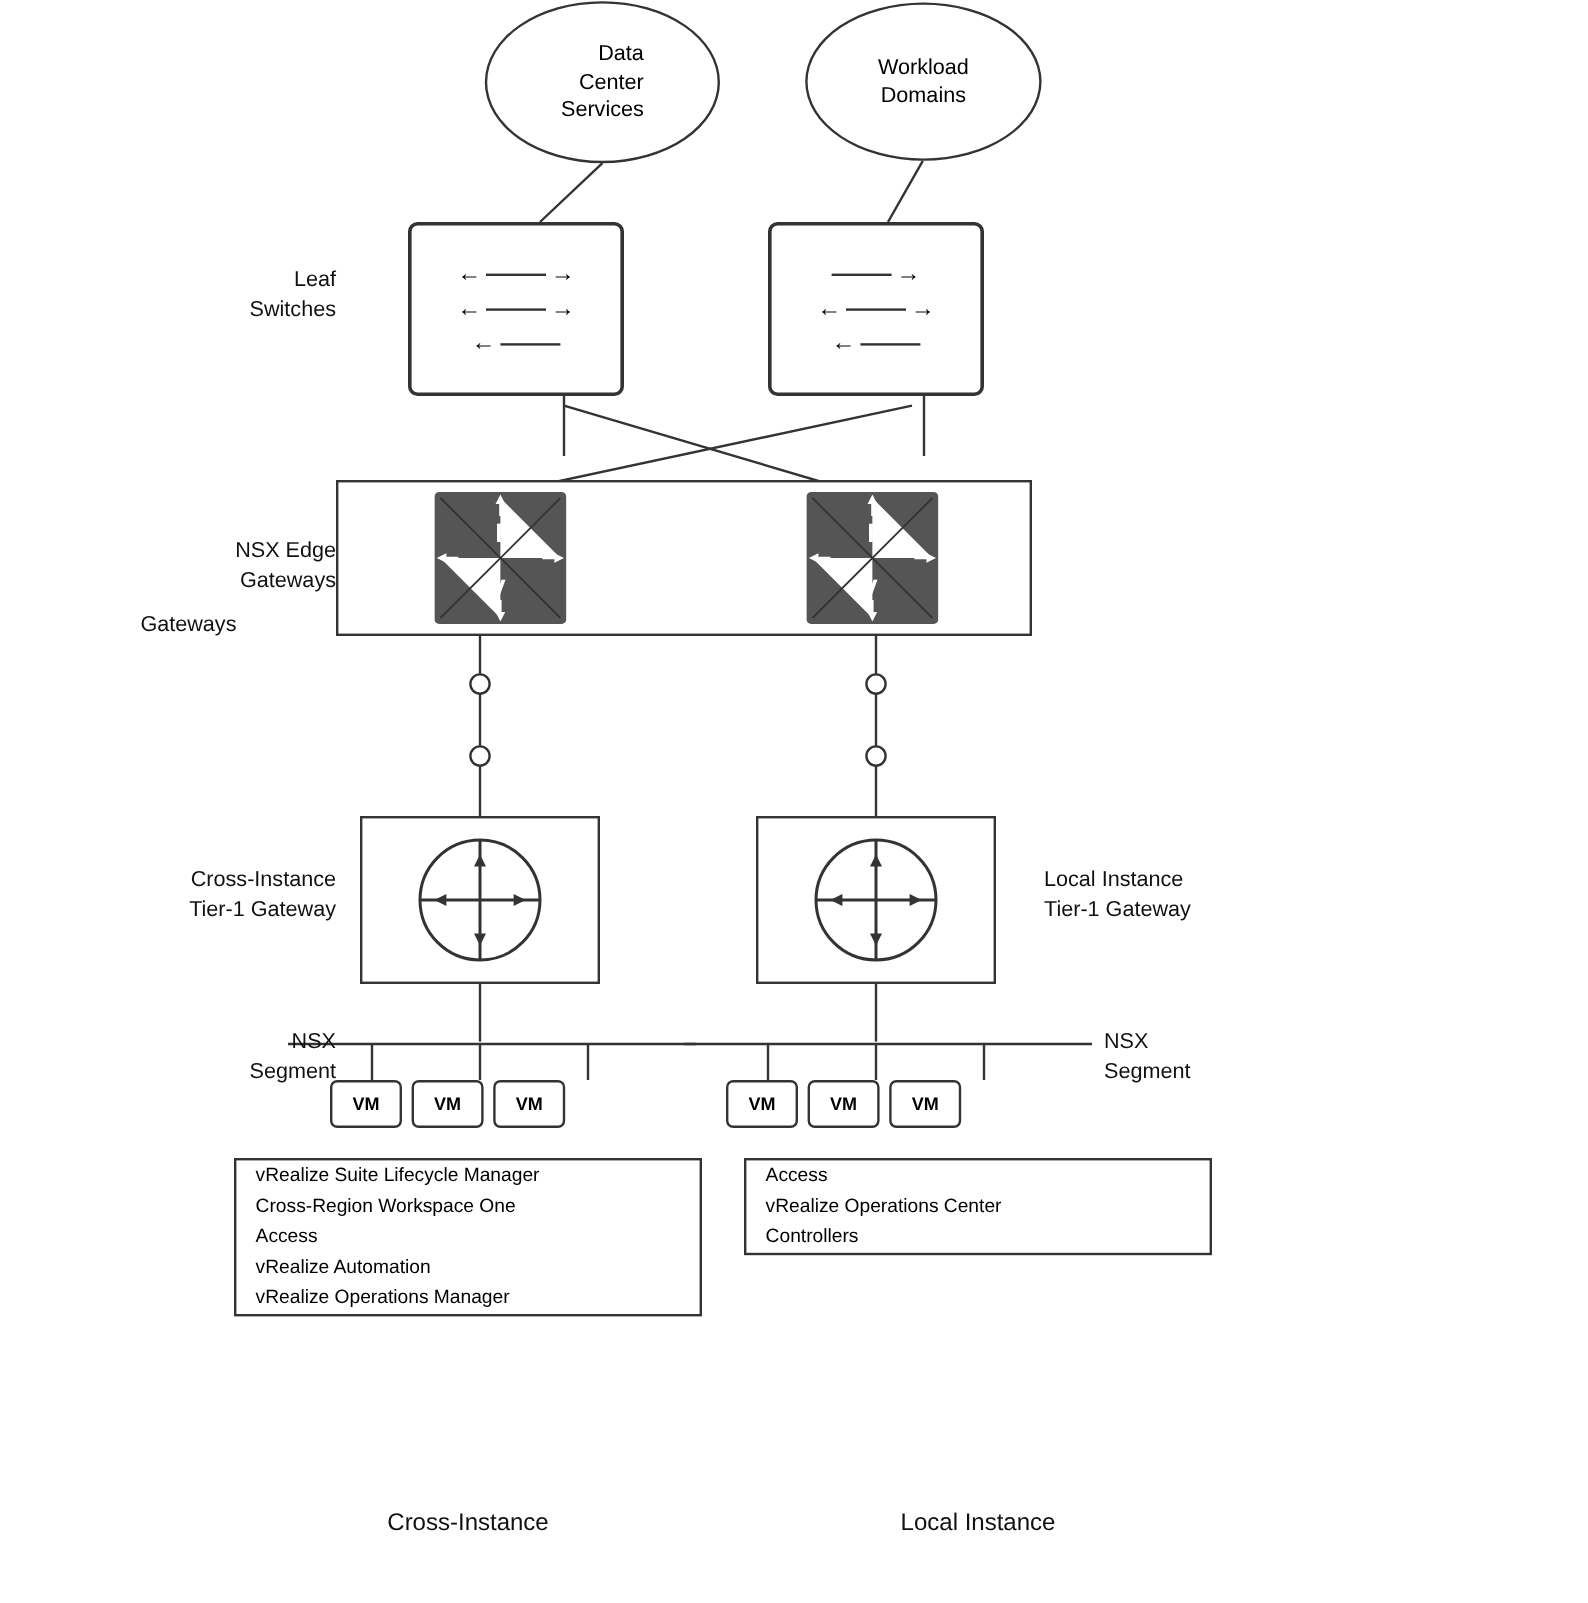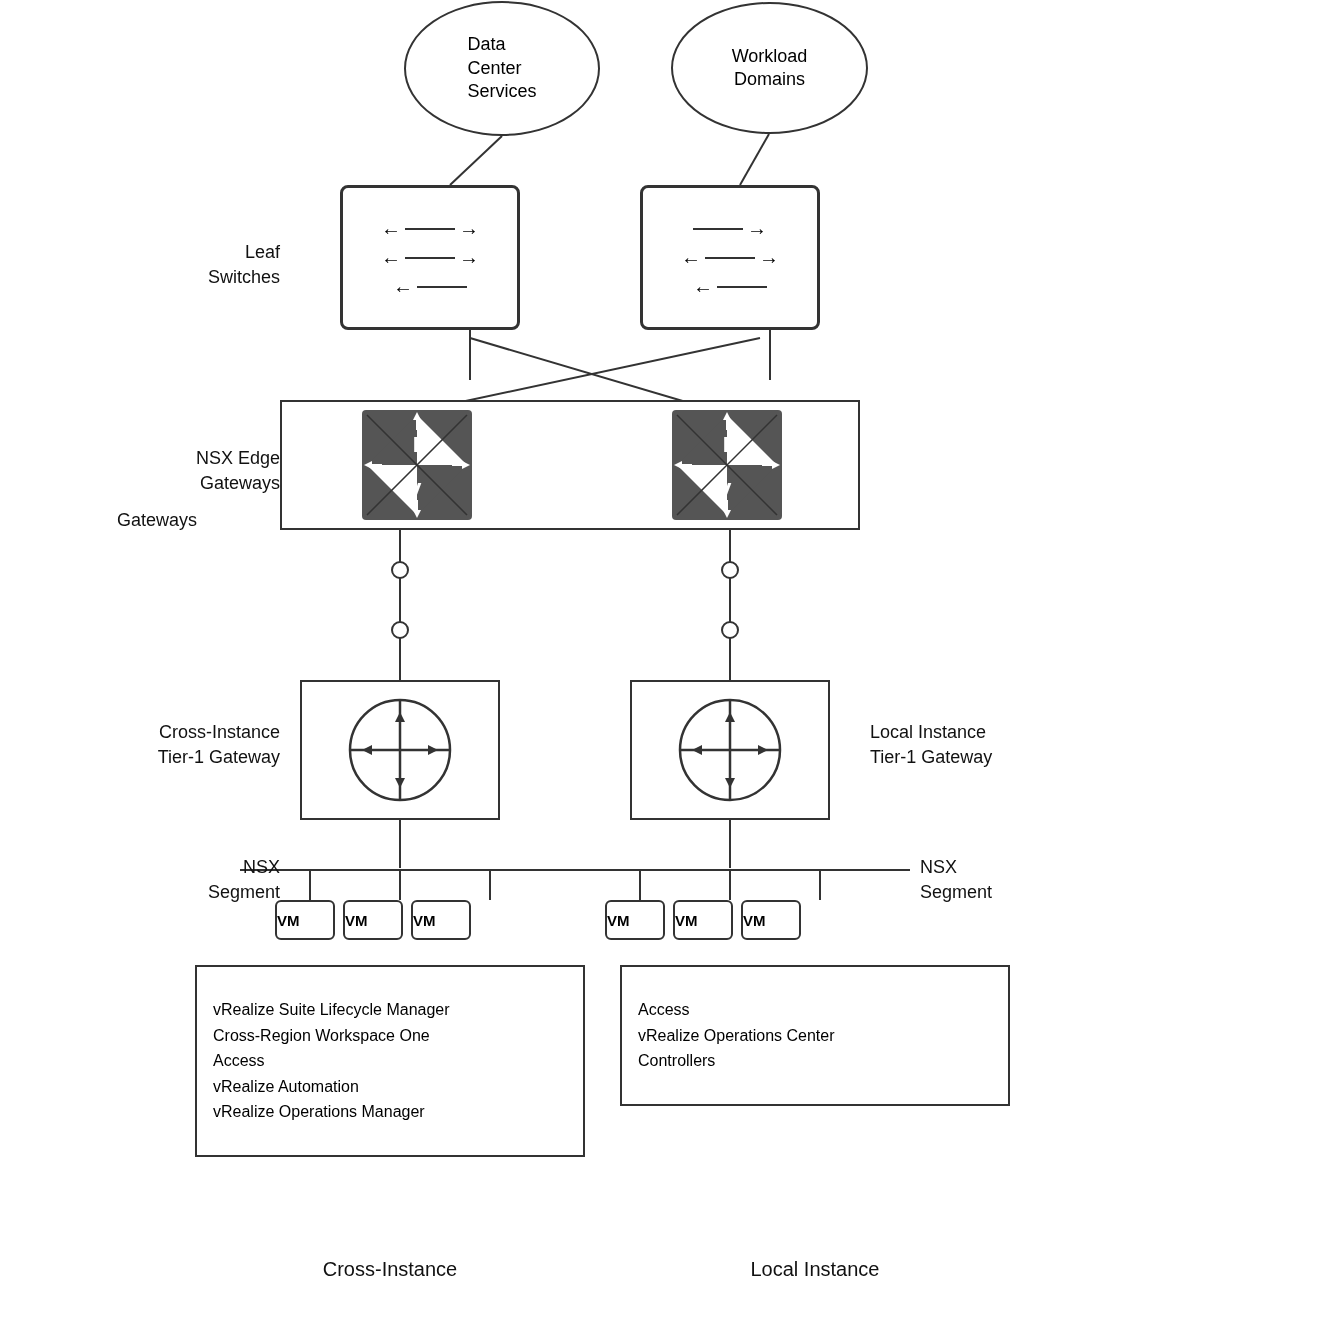--- a/index.html
+++ b/index.html
@@ -65,21 +65,21 @@
     }
     
     .vm-box {
       border: 2px solid #333;
       border-radius: 6px;
       background: #fff;
       width: 60px;
       height: 40px;
       display: inline-flex;
       align-items: center;
-      justify-content: flex-start;
+      justify-content: center;
       font-size: 15px;
       font-weight: bold;
     }
     .vm-row {
       position: absolute;
       display: flex;
       gap: 8px;
       align-items: center;
     }
     
@@ -87,21 +87,21 @@
       position: absolute;
       font-size: 18px;
       line-height: 1.4;
       color: #111;
     }
     
     .info-box {
       position: absolute;
       border: 2px solid #333;
       background: #fff;
-      padding: 30px 16px;
+      padding: 0 16px;
       font-size: 16px;
       line-height: 1.6;
     }
     
     .connector-svg {
       position: absolute;
       top: 0; left: 0;
       width: 1323px;
       height: 1336px;
       pointer-events: none;
@@ -149,31 +149,31 @@
     <line x1="730" y1="820" x2="730" y2="868" stroke="#333" stroke-width="2"></line>
 
     <line x1="570" y1="870" x2="910" y2="870" stroke="#333" stroke-width="2"></line>
 
     <line x1="640" y1="870" x2="640" y2="900" stroke="#333" stroke-width="2"></line>
     <line x1="730" y1="870" x2="730" y2="900" stroke="#333" stroke-width="2"></line>
     <line x1="820" y1="870" x2="820" y2="900" stroke="#333" stroke-width="2"></line>
   </svg>
 
   <div class="ellipse" style="left:404px; top:1px; width:196px; height:135px;">
-    <span style="white-space:pre-line; text-align:left; font-size:18px;">Data
+    <span style="white-space:pre-line; text-align:right; font-size:18px;">Data
 Center
 Services</span>
   </div>
 
   <div class="ellipse" style="left:671px; top:2px; width:197px; height:132px;">
     <span style="white-space:pre-line; font-size:18px;">Workload
 Domains</span>
   </div>
 
-  <div class="label" style="left:60px; top:220px; text-align:right; width:220px;margin-top:20px;">
+  <div class="label" style="left:60px; top:220px; text-align:right; width:220px;">
     <span style="white-space:pre-line;">Leaf
 Switches</span>
   </div>
 
   <div class="switch-box" style="left:340px; top:185px; width:180px; height:145px;">
     <div class="switch-arrow">
       <span>←</span>
         <span style="flex:1; height:2px; background:#333; display:inline-block; width:50px;"></span>
         <span>→</span>
     </div>

